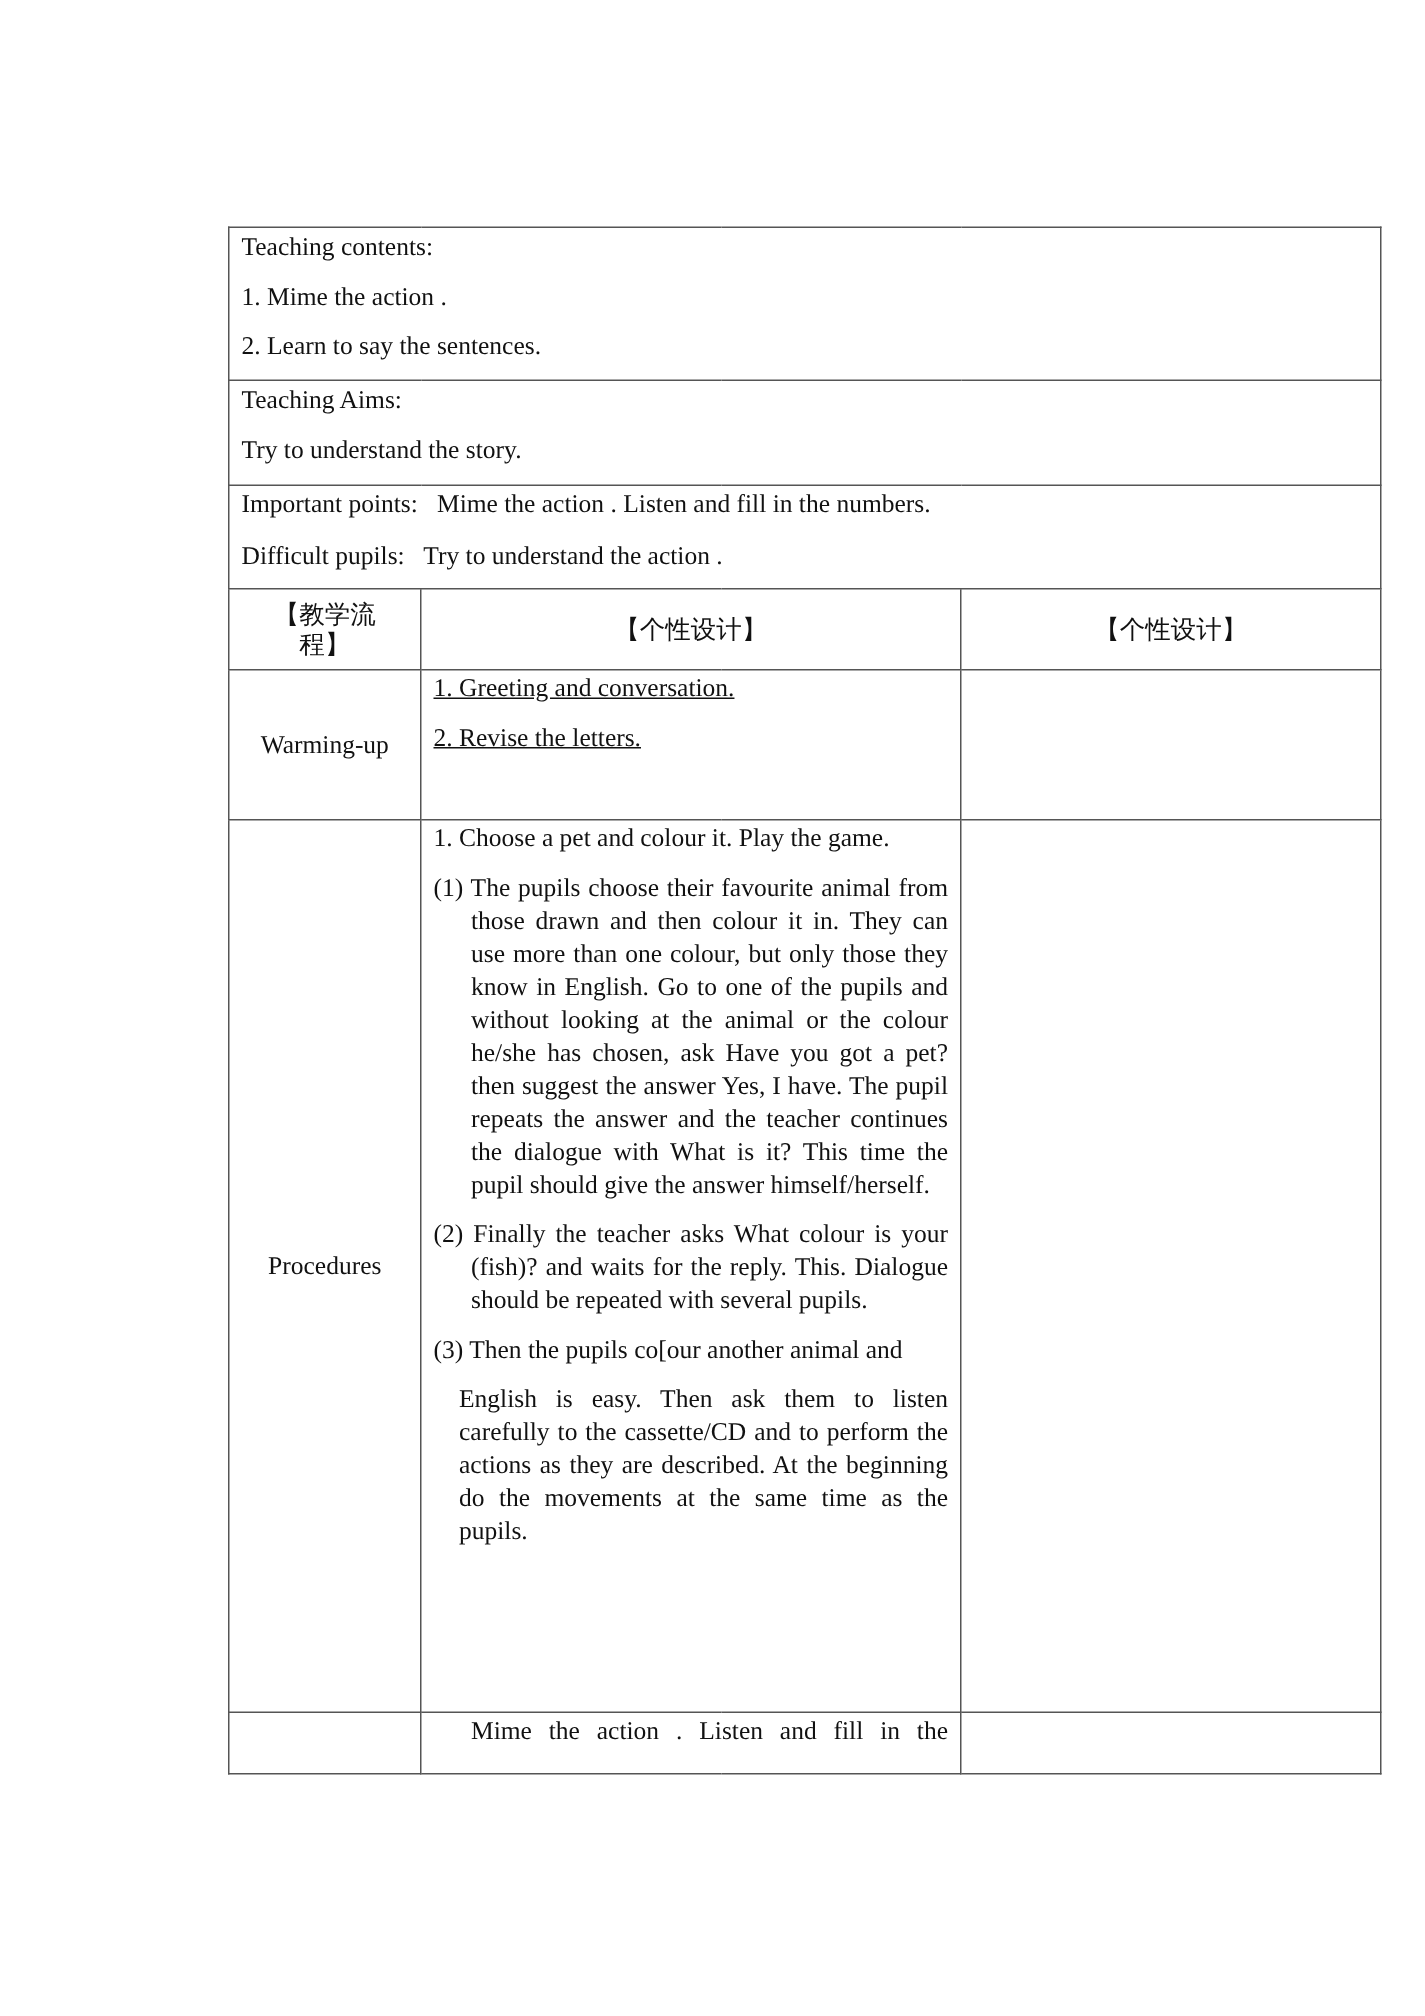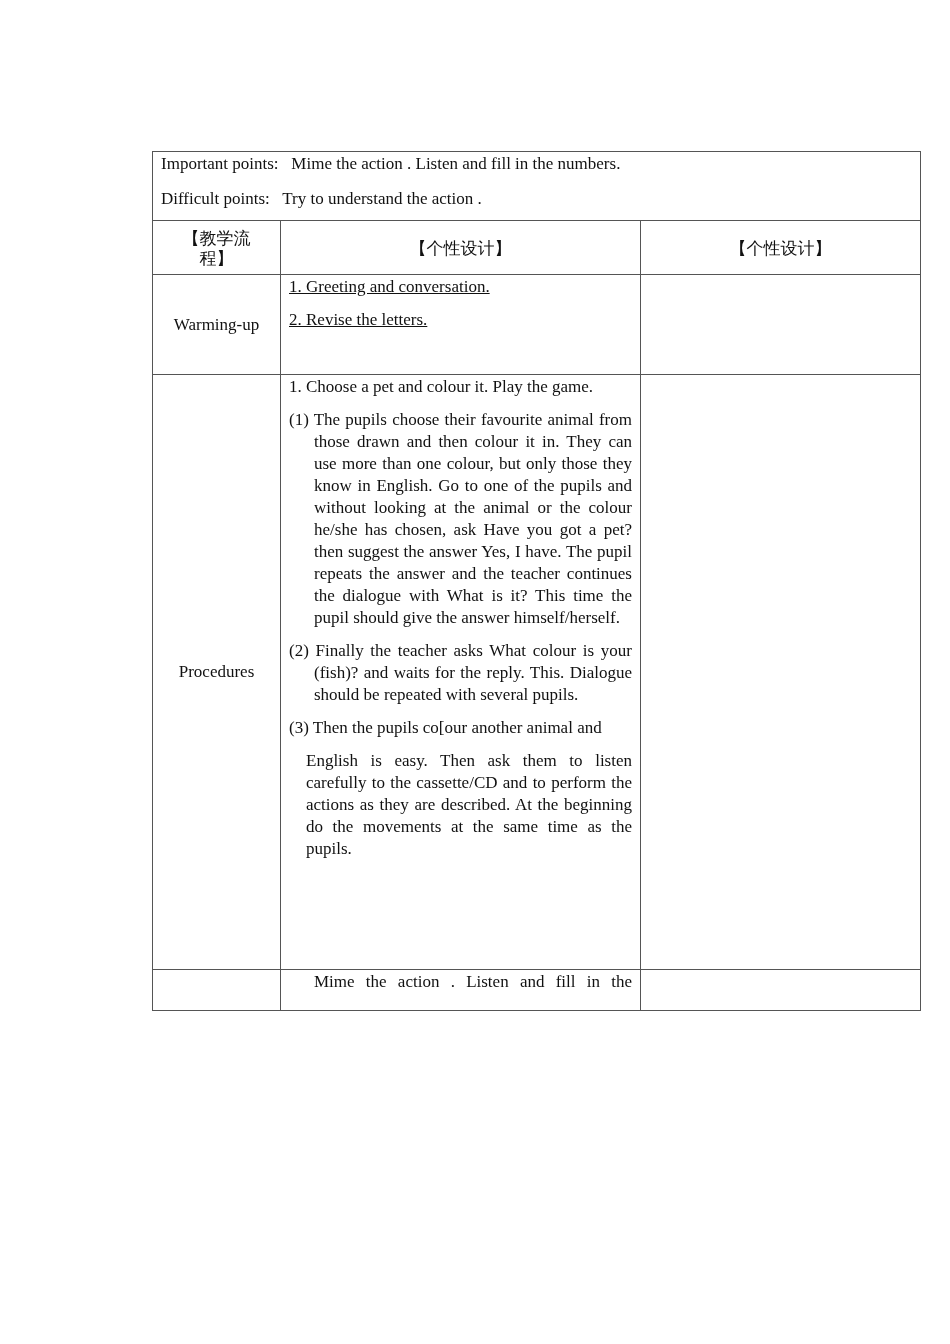--- a/index.html
+++ b/index.html
@@ -63,30 +63,43 @@
 <table class="page-table">
   <colgroup>
     <col style="width:128px">
     <col style="width:200px">
     <col style="width:160px">
     <col style="width:280px">
   </colgroup>
 
   <tbody>
 
+  <tr>
+    <td colspan="4" style="height:99px; padding-top:2px;">
+      <p class="para">Teaching contents:</p>
+      <p class="para gap-line">1. Mime the action .</p>
+      <p class="para gap-line">2. Learn to say the sentences.</p>
+    </td>
+  </tr>
 
+  <tr>
+    <td colspan="4" style="height:67px; padding-top:2px;">
+      <p class="para">Teaching Aims:</p>
+      <p class="para gap-line">Try to understand the story.</p>
+    </td>
+  </tr>
 
   <tr>
     <td colspan="4" style="height:67px; padding-top:1px;">
       <p class="para">
         <span>Important points:</span>&nbsp;&nbsp;
         <span>Mime the action . Listen and fill in the numbers.</span>
       </p>
       <p class="para" style="margin-top:13px;">
-        <span>Difficult points:</span>&nbsp;&nbsp;
+        <span>Difficult pupils:</span>&nbsp;&nbsp;
         <span>Try to understand the action .</span>
       </p>
     </td>
   </tr>
 
   <tr>
     <td class="cjk-light center" style="height:53px; line-height:20px; padding:0 20px;">
       <span>【教学流程】</span>
     </td>
     <td colspan="2" class="cjk-light center">

